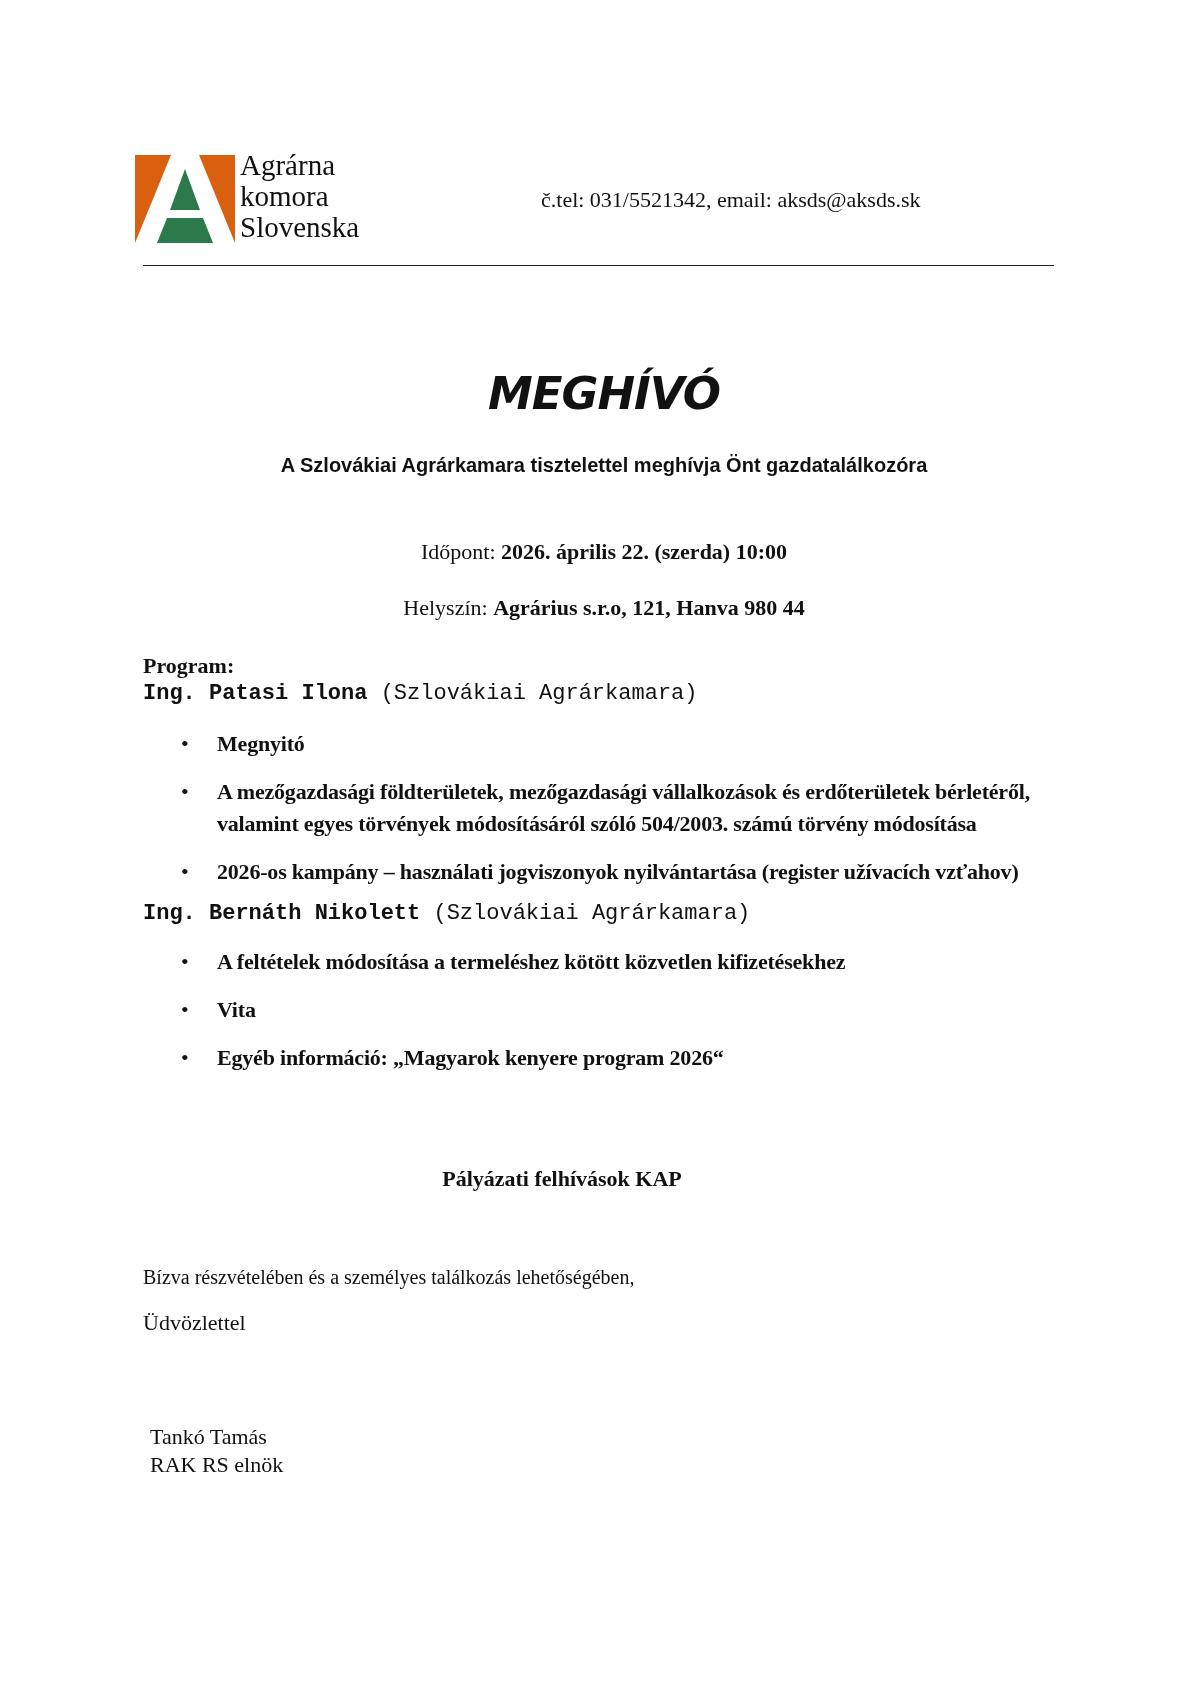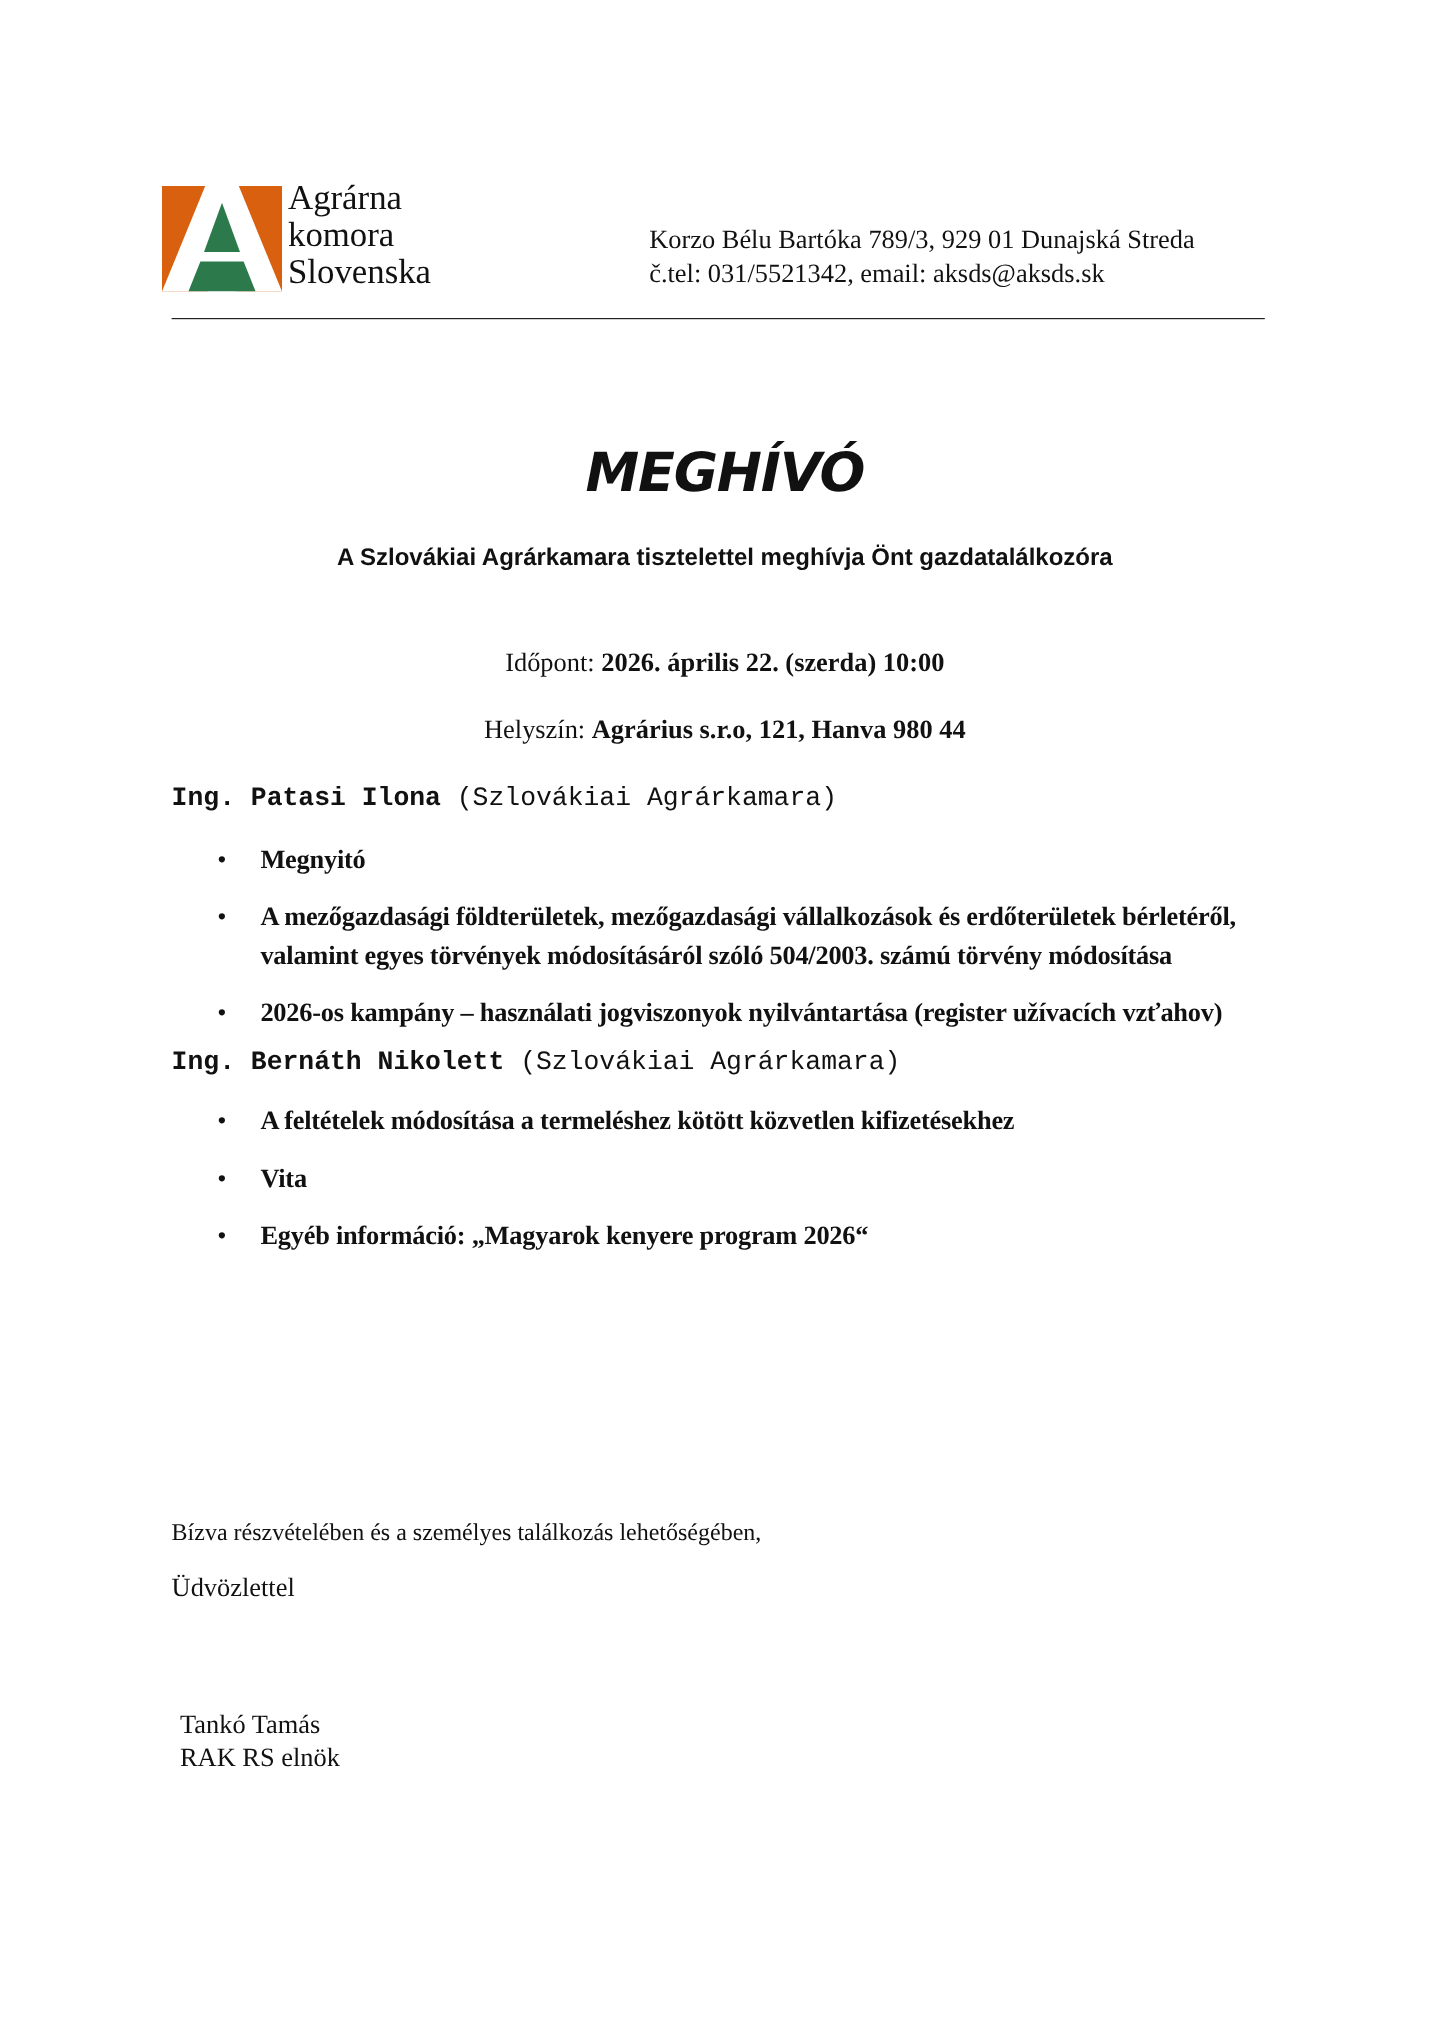--- a/index.html
+++ b/index.html
@@ -168,37 +168,37 @@
       <polygon points="32,63 68,63 78,88 22,88" fill="#2C7A4B"></polygon>
     </svg>
   </div>
   <div class="logo-text">
     <div>Agrárna</div>
     <div>komora</div>
     <div>Slovenska</div>
   </div>
 
   <div class="contact">
-    <div>Korzo Bélu Bartóka 789/3,  929 01 Dunajská Streda</div>
     <div>č.tel: 031/5521342,  email: aksds@aksds.sk</div>
   </div>
 
   <div class="rule"></div>
 
   <div class="title">MEGHÍVÓ</div>
   <div class="subtitle">A Szlovákiai Agrárkamara tisztelettel meghívja Önt gazdatalálkozóra</div>
 
   <div class="centered-line line-date">
     <span>Időpont: </span><b>2026. április 22. (szerda) 10:00</b>
   </div>
   <div class="centered-line line-place">
     <span>Helyszín: </span><b>Agrárius s.r.o, 121, Hanva 980 44</b>
   </div>
 
   <div class="program">
+    <div class="bold">Program:</div>
 
     <div class="speaker-line">
       <b>Ing. Patasi Ilona</b><span> (Szlovákiai Agrárkamara)</span>
     </div>
     <ul class="bullets">
       <li class="bullet b1">
         <span class="bullet-dot">•</span>
         <span>Megnyitó</span>
       </li>
       <li class="bullet b2">
@@ -223,20 +223,21 @@
         <span class="bullet-dot">•</span>
         <span>Vita</span>
       </li>
       <li class="bullet b6">
         <span class="bullet-dot">•</span>
         <span>Egyéb információ: „Magyarok kenyere program 2026“</span>
       </li>
     </ul>
   </div>
 
+  <div class="kap-line">Pályázati felhívások KAP</div>
 
   <div class="closing">Bízva részvételében és a személyes találkozás lehetőségében,</div>
   <div class="greeting">Üdvözlettel</div>
 
   <div class="sig sig-left">
     <div>Tankó Tamás</div>
     <div>RAK RS elnök</div>
   </div>
 
 </div>

